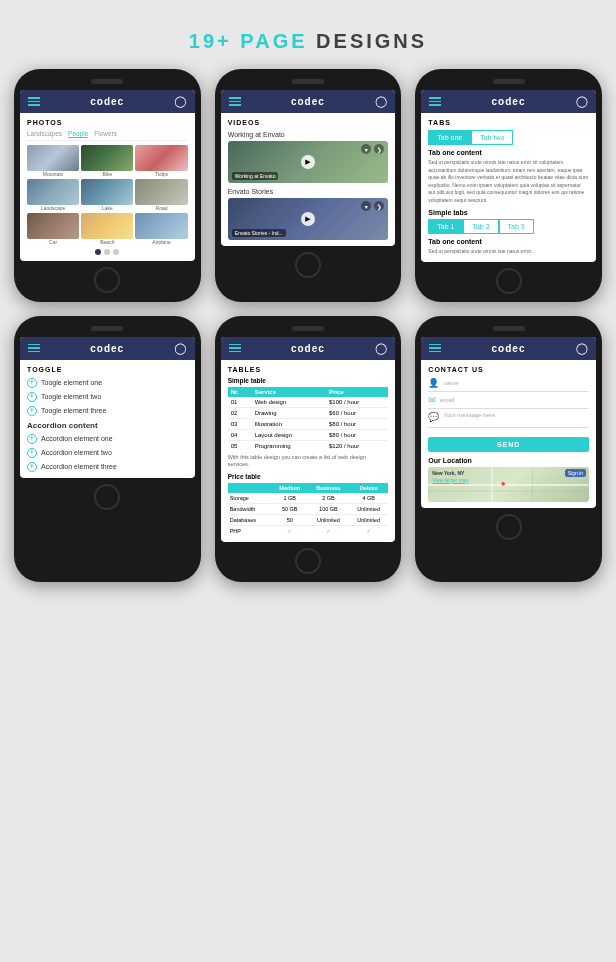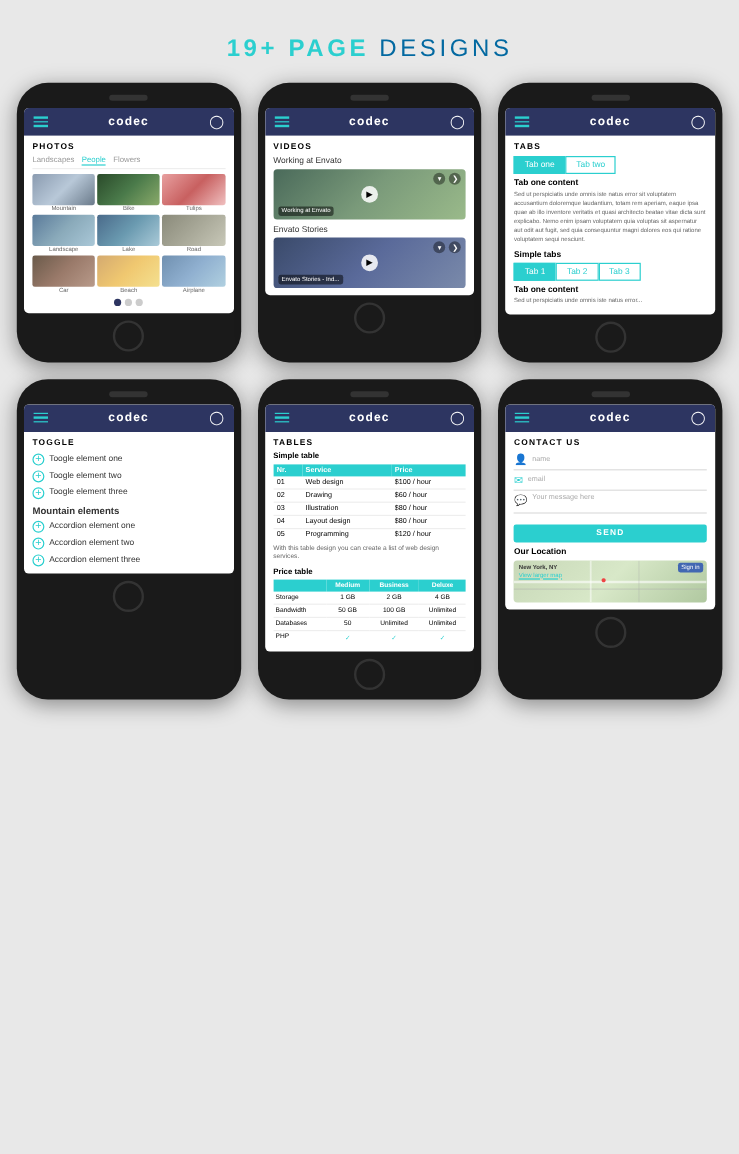--- a/index.html
+++ b/index.html
@@ -10,21 +10,21 @@
       font-family: Arial, sans-serif;
       display: flex;
       flex-direction: column;
       align-items: center;
     }
   </style>
 </head>
 <body>
 
 <div style="text-align:center; padding: 30px 0 16px; letter-spacing: 3px; font-size: 20px;">
-  <span style="color:#2bcfcf; font-weight:bold;">19+ PAGE</span><span style="color:#0369a1; font-weight:400;text-align:right;"> DESIGNS</span>
+  <span style="color:#2bcfcf; font-weight:bold;">19+ PAGE</span><span style="color:#404040; font-weight:700;text-align:right;"> DESIGNS</span>
 </div>
 
 <div style="display:grid; grid-template-columns:repeat(3,1fr); gap:14px; padding:0 14px 30px; width:100%;">
 
   <div style="background:#1a1a1a; border-radius:26px; padding:10px 6px 8px; box-shadow:0 4px 18px rgba(0,0,0,0.4); display:flex; flex-direction:column; align-items:center;">
     <div style="width:32px;height:5px;background:#333;border-radius:3px;margin-bottom:6px;"></div>
     <div style="width:100%;background:#fff;border-radius:4px;overflow:hidden;">
 
       <div style="background:#2d3561;color:#fff;display:flex;align-items:center;justify-content:space-between;padding:5px 8px;">
         <div style="display:flex;flex-direction:column;gap:2px;">
@@ -179,21 +179,21 @@
           <span style="font-size:7px;color:#333;">Toogle element one</span>
         </div>
         <div style="display:flex;align-items:center;gap:4px;margin-bottom:4px;">
           <div style="width:10px;height:10px;border:1.5px solid #2bcfcf;border-radius:50%;display:flex;align-items:center;justify-content:center;color:#2bcfcf;font-size:9px;line-height:1;flex-shrink:0;">+</div>
           <span style="font-size:7px;color:#333;">Toogle element two</span>
         </div>
         <div style="display:flex;align-items:center;gap:4px;margin-bottom:5px;">
           <div style="width:10px;height:10px;border:1.5px solid #2bcfcf;border-radius:50%;display:flex;align-items:center;justify-content:center;color:#2bcfcf;font-size:9px;line-height:1;flex-shrink:0;">+</div>
           <span style="font-size:7px;color:#333;">Toogle element three</span>
         </div>
-        <div style="font-size:8px;font-weight:bold;margin-bottom:4px;color:#333;">Mountain elements</div>
+        <div style="font-size:8px;font-weight:bold;margin-bottom:4px;color:#333;">Accordion content</div>
         <div style="display:flex;align-items:center;gap:4px;margin-bottom:4px;">
           <div style="width:10px;height:10px;border:1.5px solid #2bcfcf;border-radius:50%;display:flex;align-items:center;justify-content:center;color:#2bcfcf;font-size:9px;line-height:1;flex-shrink:0;">+</div>
           <span style="font-size:7px;color:#333;">Accordion element one</span>
         </div>
         <div style="display:flex;align-items:center;gap:4px;margin-bottom:4px;">
           <div style="width:10px;height:10px;border:1.5px solid #2bcfcf;border-radius:50%;display:flex;align-items:center;justify-content:center;color:#2bcfcf;font-size:9px;line-height:1;flex-shrink:0;">+</div>
           <span style="font-size:7px;color:#333;">Accordion element two</span>
         </div>
         <div style="display:flex;align-items:center;gap:4px;">
           <div style="width:10px;height:10px;border:1.5px solid #2bcfcf;border-radius:50%;display:flex;align-items:center;justify-content:center;color:#2bcfcf;font-size:9px;line-height:1;flex-shrink:0;">+</div>

